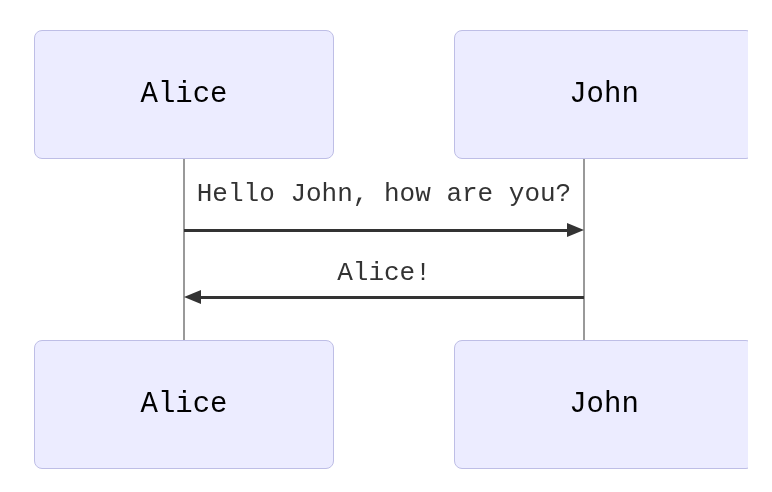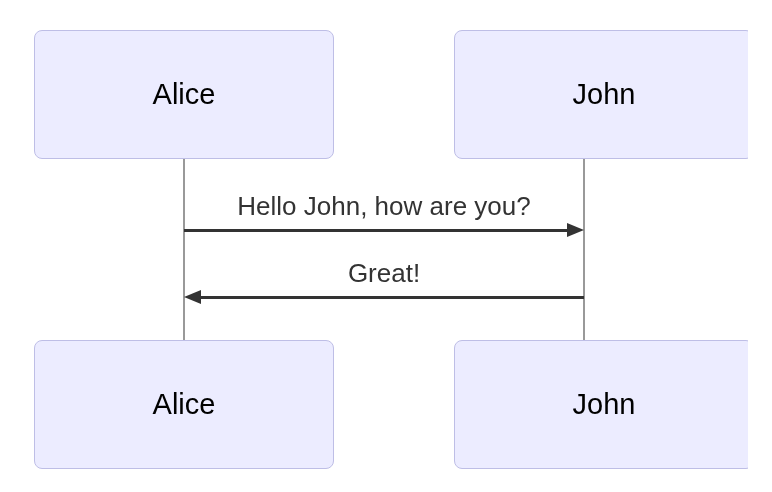--- a/index.html
+++ b/index.html
@@ -5,21 +5,21 @@
   html, body {
     margin: 0;
     padding: 0;
     background: #ffffff;
   }
   .diagram {
     position: relative;
     width: 748px;
     height: 492px;
     background: var(--background, #ffffff);
-    font-family: Liberation Sans, sans-serif;
+    font-family: Liberation Mono, monospace;
     overflow: hidden;
     border-radius: 10px;
   }
   .lifeline {
     position: absolute;
     top: 159px;
     height: 181px;
     width: 2px;
     background: var(--lifeline, #999999);
   }
@@ -46,21 +46,21 @@
   .row-bottom  { top: 340px; }
 
   .msg-text {
     position: absolute;
     transform: translateX(-50%);
     font-size: 26px;
     line-height: 1.15;
     color: var(--message-text, #333333);
     white-space: nowrap;
   }
-  .msg1-text { left: 384px; top: 192px; }
+  .msg1-text { left: 384px; top: 180px; }
   .msg2-text { left: 384px; top: 259px; }
 
   .msg-line {
     position: absolute;
     height: 3px;
     background: var(--message-line, #333333);
   }
   .msg1-line { left: 184px; top: 229px; width: 384px; }
   .msg2-line { left: 200px; top: 296px; width: 384px; }
 
@@ -94,21 +94,21 @@
     <span>Alice</span>
   </div>
   <div class="actor-box actor-john row-top">
     <span>John</span>
   </div>
 
   <div class="msg-text msg1-text">Hello John, how are you?</div>
   <div class="msg-line msg1-line"></div>
   <div class="arrowhead arrow-right"></div>
 
-  <div class="msg-text msg2-text">Great!</div>
+  <div class="msg-text msg2-text">Alice!</div>
   <div class="msg-line msg2-line"></div>
   <div class="arrowhead arrow-left"></div>
 
   <div class="actor-box actor-alice row-bottom">
     <span>Alice</span>
   </div>
   <div class="actor-box actor-john row-bottom">
     <span>John</span>
   </div>
 

